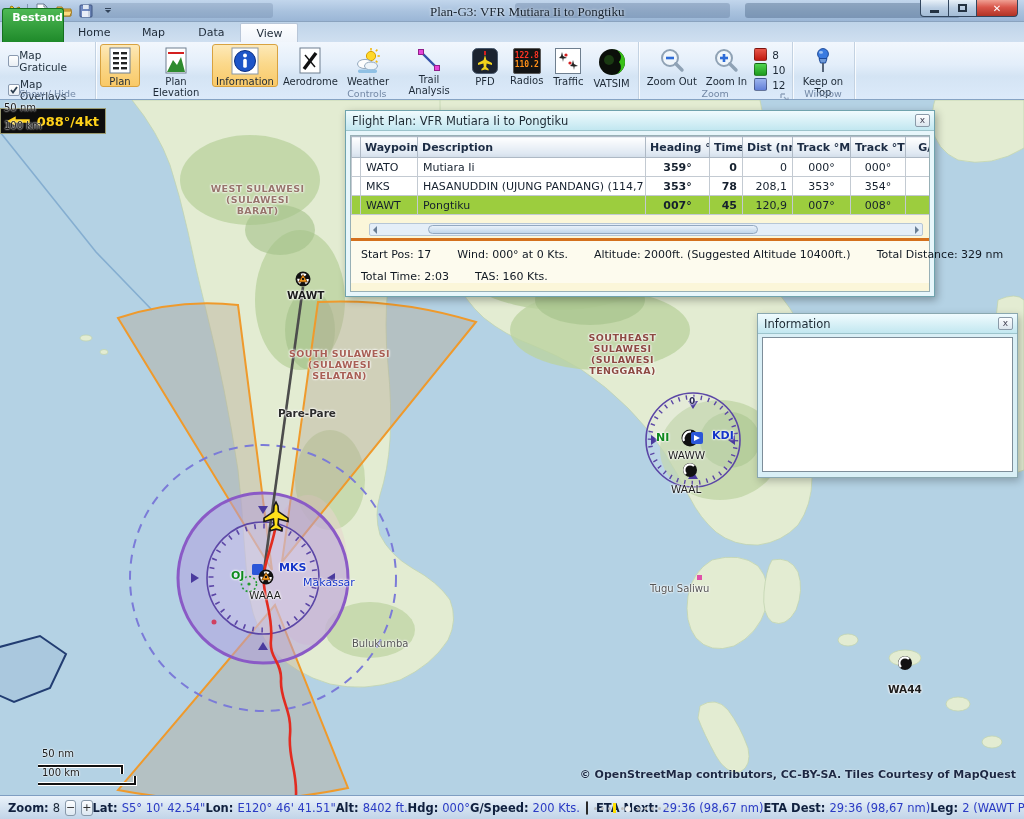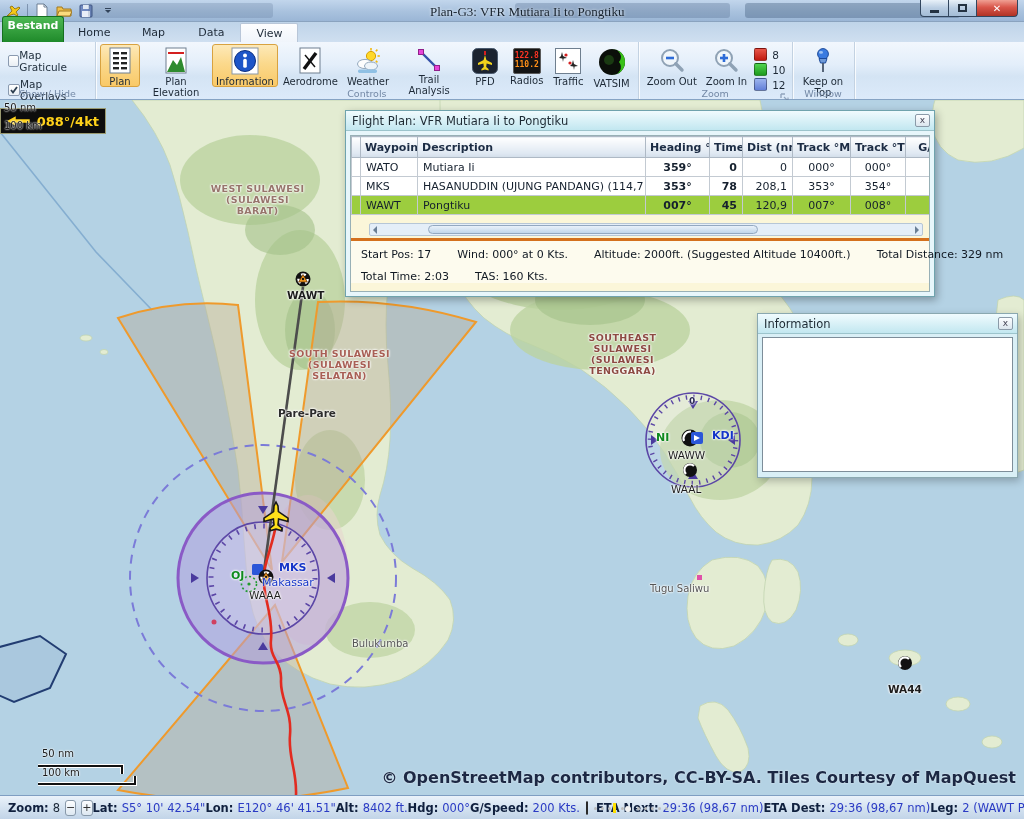--- a/index.html
+++ b/index.html
@@ -25,23 +25,23 @@
   .wbtn.min { width:29px; border-radius:0 0 0 4px; }
   .wbtn.max { width:27px; border-left:none; border-right:none; }
   .wbtn.close { width:42px; border-radius:0 0 4px 0;
     background:linear-gradient(180deg,#f0a093,#d9564a 45%,#b03325); color:#fff; font-size:10px; font-weight:bold; }
   .glyph-min { width:9px; height:3px; background:#243242; margin-top:7px; }
   .glyph-max { width:9px; height:8px; border:2px solid #243242; background:transparent; }
 
   
   .tabrow { position:absolute; left:0; top:22px; width:1024px; height:20px;
     background:linear-gradient(180deg,#bfd4e9,#cfdff0); display:flex; align-items:flex-end; }
-  .file-tab { margin-left:2px; width:62px; height:26px; border-radius:3px 3px 0 0;
+  .file-tab { margin-left:2px; width:62px; height:34px; border-radius:3px 3px 0 0;
     background:linear-gradient(180deg,#4db854,#1f8a2a); border:1px solid #15701f; border-bottom:none;
-    color:#fff; font-size:11px; font-weight:bold; text-align:center; line-height:18px; }
+    color:#fff; font-size:11px; font-weight:bold; text-align:right; line-height:18px; }
   .tab { min-width:58px; padding:0 14px; height:19px; font-size:11px; color:#1e2a38; text-align:center; line-height:19px; }
   .tab.active { background:linear-gradient(180deg,#fdfeff,#f0f5fb); border:1px solid #b8c6d8; border-bottom:none;
     border-radius:2px 2px 0 0; font-weight:normal; }
 
   
   .ribbon { position:absolute; left:0; top:42px; width:1024px; height:58px;
     background:linear-gradient(180deg,#f2f7fd 0%,#e3eefa 40%,#d4e4f4 60%,#dceafa 100%);
     border-bottom:1px solid #86a3c4; display:flex; }
   .rgroup { position:relative; height:100%; border-right:1px solid #c3d2e2; box-shadow:1px 0 0 rgba(255,255,255,.8); padding:2px 4px 12px; }
   .rgroup-label { position:absolute; bottom:0; left:0; right:0; text-align:center; font-size:9.5px; color:#7388a5; }
@@ -79,21 +79,21 @@
   .navaid-blue { color:#1535c8; font-size:11px; font-weight:bold; }
   .navaid-green { color:#0f8a1f; font-size:11px; font-weight:bold; }
   .compass-n { color:#2a2a55; font-size:9px; font-weight:bold; }
 
   .wind-ind { position:absolute; left:0; top:8px; width:106px; height:26px; background:#0d0d0d;
     border:1px solid #9a9a70; display:flex; align-items:center; gap:7px; padding:0 6px; }
   .wind-text { color:#ffd21a; font-size:13px; font-weight:bold; }
 
   .scalebox { position:absolute; left:36px; top:646px; width:140px; height:46px; }
   .scale-lbl { position:absolute; font-size:10px; color:#1a1a1a; text-shadow:0 0 2px #fff,0 0 2px #fff; }
-  .attribution { position:absolute; right:8px; top:668px; font-size:16px; font-weight:bold; color:#1c2844;
+  .attribution { position:absolute; right:8px; top:668px; font-size:11px; font-weight:bold; color:#1c2844;
     text-shadow:0 0 2px rgba(255,255,255,.8); }
 
   
   .fp-window { position:absolute; left:345px; top:10px; width:590px; height:187px;
     background:#e7f6fb; border:1px solid #6fa3ad; box-shadow:2px 3px 8px rgba(0,0,0,.3); }
   .panel-title { position:relative; height:20px; background:linear-gradient(180deg,#f0fbfe,#c2e7f0);
     border-bottom:1px solid #9cc4cc; font-size:11.5px; color:#1d2a33; padding:3px 6px 12px; }
   .panel-close { position:absolute; right:4px; top:3px; width:15px; height:13px; border:1px solid #8a9aa8;
     background:linear-gradient(180deg,#fdfeff,#dbe6ee); border-radius:2px; font-size:9px; line-height:11px;
     text-align:center; color:#445; }
@@ -557,21 +557,21 @@
       <div>SOUTHEAST</div>
       <div>SULAWESI</div>
       <div>(SULAWESI</div>
       <div>TENGGARA)</div>
     </div>
     <div class="maplabel city" style="left:278px; top:307px; font-weight:bold;">Pare-Pare</div>
     <div class="maplabel city-small" style="left:352px; top:538px;">Bulukumba</div>
     <div class="maplabel city-small" style="left:650px; top:483px;">Tugu Saliwu</div>
     <div class="maplabel apt" style="left:287px; top:189px;">WAWT</div>
     <div class="maplabel navaid-blue" style="left:279px; top:461px;">MKS</div>
-    <div class="maplabel navaid-blue" style="left:262px; top:476px; font-weight:normal;">Makassar</div>
+    <div class="maplabel navaid-blue" style="left:262px; top:476px; font-weight:normal;padding-left:41px;">Makassar</div>
     <div class="maplabel navaid-green" style="left:231px; top:469px;">OJ</div>
     <div class="maplabel apt" style="left:249px; top:489px; font-weight:normal;">WAAA</div>
     <div class="maplabel navaid-green" style="left:656px; top:331px;">NI</div>
     <div class="maplabel navaid-blue" style="left:712px; top:329px;">KDI</div>
     <div class="maplabel apt" style="left:668px; top:349px; font-weight:normal;">WAWW</div>
     <div class="maplabel apt" style="left:671px; top:383px; font-weight:normal;">WAAL</div>
     <div class="maplabel apt" style="left:888px; top:583px; font-weight:bold;">WA44</div>
     <div class="maplabel compass-n" style="left:689px; top:296px;">0</div>
 
     <span class="scale-lbl" style="left:4px; top:2px;">50 nm</span>

